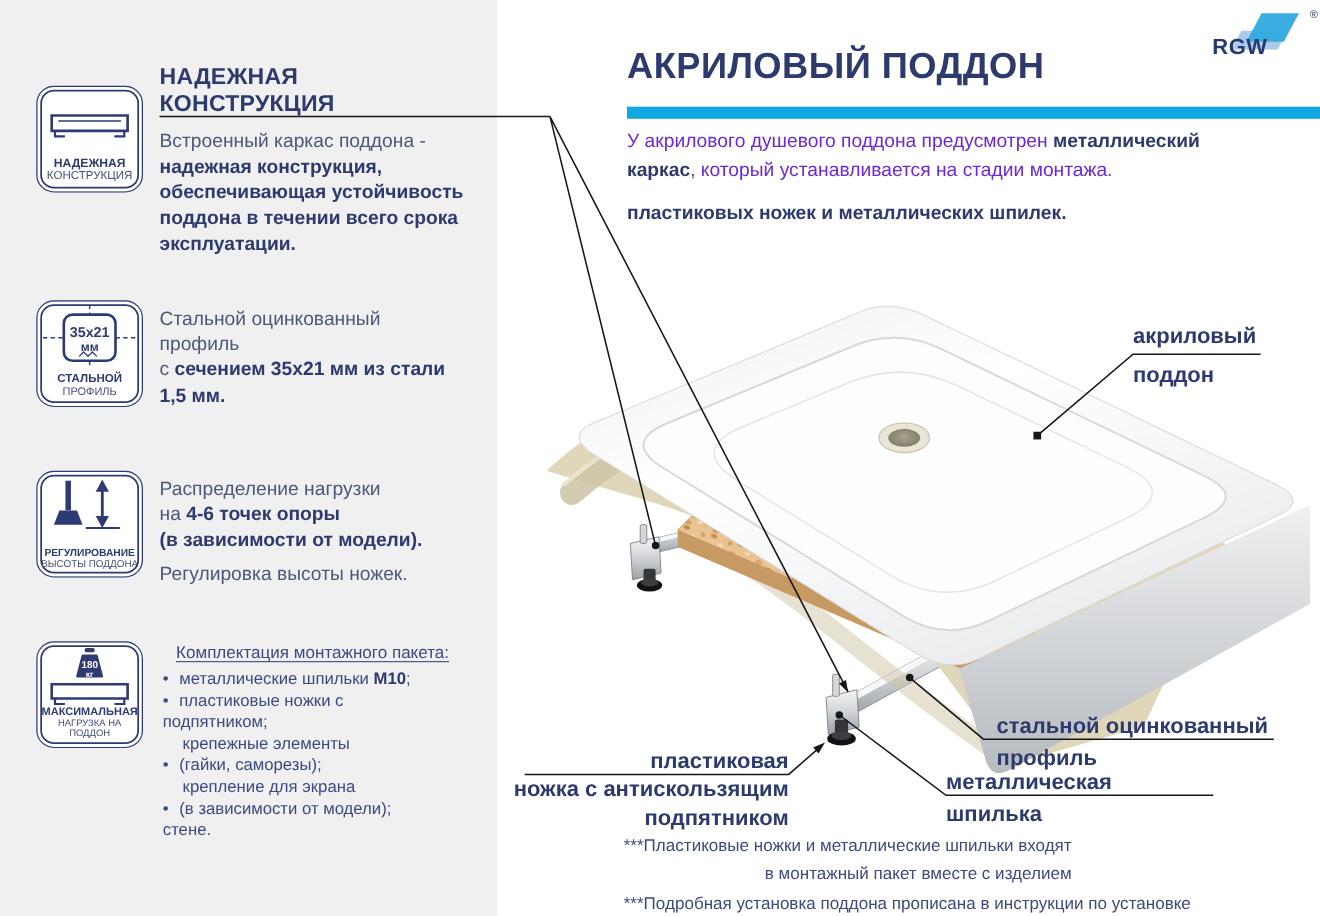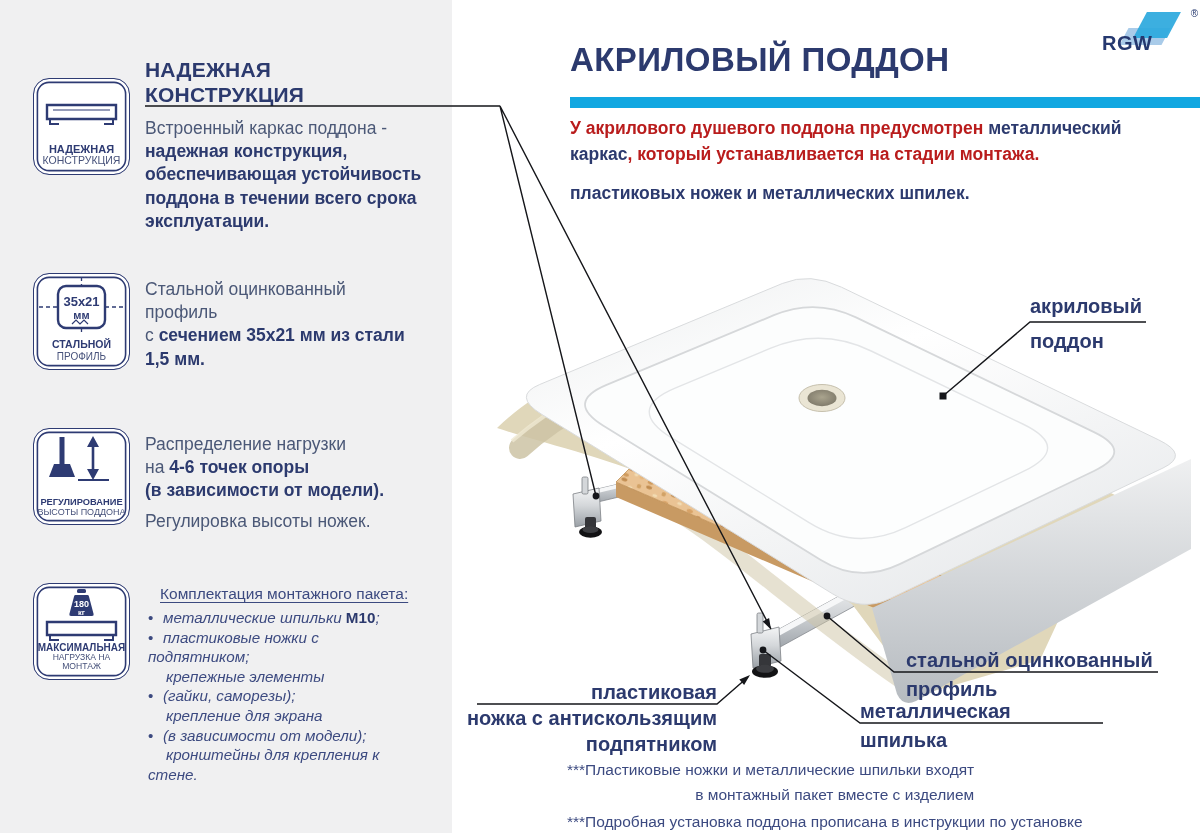--- a/index.html
+++ b/index.html
@@ -18,36 +18,36 @@
 
   .feature-head{position:absolute;left:145px;top:41px;font-size:21px;font-weight:800;
                 color:#2c3a6e;line-height:1.16;letter-spacing:.2px;}
   .para{position:absolute;left:145px;width:300px;font-size:17.5px;line-height:23.2px;}
   .para .rg{color:#4b5877;font-weight:400;}
   .para .bd{color:#2c3a6e;font-weight:700;margin-top:12px;}
   .b4{position:absolute;left:148px;width:300px;font-size:15.2px;line-height:19.6px;color:#3c4a80;}
   .b4-title{position:absolute;left:160px;font-size:15.5px;color:#3c4a80;
             text-decoration:underline;text-underline-offset:3px;}
   .b4 .bd{font-weight:700;color:#2c3a6e;}
-  .b4 .rg{font-weight:400;font-style:italic;}
+  .b4 .rg{font-weight:400;}
   .bu{display:inline-block;width:15px;}
 
   
   .title{position:absolute;left:570px;top:19px;font-size:33px;font-weight:800;color:#2c3a6e;letter-spacing:.4px;}
   .subtitle{position:absolute;left:570px;top:64px;font-size:20px;font-weight:500;color:#38abd6;letter-spacing:.4px;}
   .cyanbar{position:absolute;left:570px;top:97px;width:630px;height:11px;background:#11a7e1;}
   .logo{position:absolute;left:1098px;top:6px;width:100px;height:58px;}
   .logo .pl{position:absolute;transform:skewX(-28deg);}
   .logo .pl.light{left:26px;top:22px;width:42px;height:17px;background:#a9cbe9;}
   .logo .pl.cyan{left:42px;top:6px;width:34px;height:26px;background:#2da9de;opacity:.93;}
   .logo .txt{position:absolute;left:4px;top:26px;font-size:20px;font-weight:800;color:#25386f;letter-spacing:.5px;}
   .logo .reg{position:absolute;right:0;top:2px;font-size:10px;color:#25386f;}
 
   .p-main{position:absolute;left:570px;width:620px;font-size:17.5px;line-height:25.5px;}
-  .p-main .rg{color:#b91c1c;font-weight:700;}
+  .p-main .rg{color:#6d28d9;font-weight:400;}
   .p-main .bd{color:#2c3a6e;font-weight:700;}
 
   
   .co{position:absolute;font-size:20px;font-weight:800;color:#2c3a6e;}
   .co-tray{left:1030px;top:289px;line-height:35px;}
   .co-profile{left:906px;top:646px;line-height:29px;}
   .co-stud{left:860px;top:697px;line-height:29px;}
   .co-leg{left:450px;top:679px;width:267px;text-align:right;line-height:26px;}
 
   .fn{position:absolute;left:567px;font-size:15.5px;line-height:25px;color:#3c4a80;}
@@ -209,33 +209,32 @@
     <svg width="95" height="95" viewBox="0 0 95 95">
       <rect x="43" y="5" width="9" height="4" rx="1.5" fill="#2e3b73"></rect>
       <path d="M41.5,11 L53.5,11 Q54.6,11 54.9,12.2 L59.6,30 Q60.1,32 58,32 L37,32 Q34.9,32 35.4,30 L40.1,12.2 Q40.4,11 41.5,11 Z" fill="#2e3b73"></path>
       <text x="47.5" y="23" text-anchor="middle" font-size="9" font-weight="bold" fill="#ffffff">180</text>
       <text x="47.5" y="31" text-anchor="middle" font-size="7.5" font-weight="bold" fill="#ffffff">кг</text>
       <path d="M13,38 H82 V51 H13 Z" fill="none" stroke="#2e3b73" stroke-width="2.4"></path>
       <path d="M16,51 v5 h9 M79,51 v5 h-9" fill="none" stroke="#2e3b73" stroke-width="2"></path>
     </svg>
     <div class="icon-cap" style="font-size:8.6px">
       <span class="cb" style="font-size:10px">МАКСИМАЛЬНАЯ</span>
-      <span class="cr" style="font-size:8.6px">НАГРУЗКА НА МОНТАЖ</span>
+      <span class="cr" style="font-size:8.6px">НАГРУЗКА НА ПОДДОН</span>
     </div>
   </div>
   <div class="b4-title" style="top:585px">Комплектация монтажного пакета:</div>
   <div class="b4" style="top:608px">
       <div class="ln"><span class="bu">•</span><span class="rg">металлические шпильки </span><span class="bd">М10</span><span class="rg">;</span></div>
       <div class="ln"><span class="bu">•</span><span class="rg">пластиковые ножки с</span></div>
       <div class="ln"><span class="rg">подпятником;</span></div>
       <div class="ln" style="padding-left: 18px;"><span class="rg">крепежные элементы</span></div>
       <div class="ln"><span class="bu">•</span><span class="rg">(гайки, саморезы);</span></div>
       <div class="ln" style="padding-left: 18px;"><span class="rg">крепление для экрана</span></div>
       <div class="ln"><span class="bu">•</span><span class="rg">(в зависимости от модели);</span></div>
-      <div class="ln" style="padding-left: 18px;"><span class="rg">кронштейны для крепления к</span></div>
       <div class="ln"><span class="rg">стене.</span></div>
     </div>
 
   <h1 class="title">АКРИЛОВЫЙ ПОДДОН</h1>
   <div class="cyanbar"></div>
   <div class="logo">
     <span class="pl light"></span>
     <span class="pl cyan"></span>
     <span class="txt">RGW</span>
     <span class="reg">®</span>

